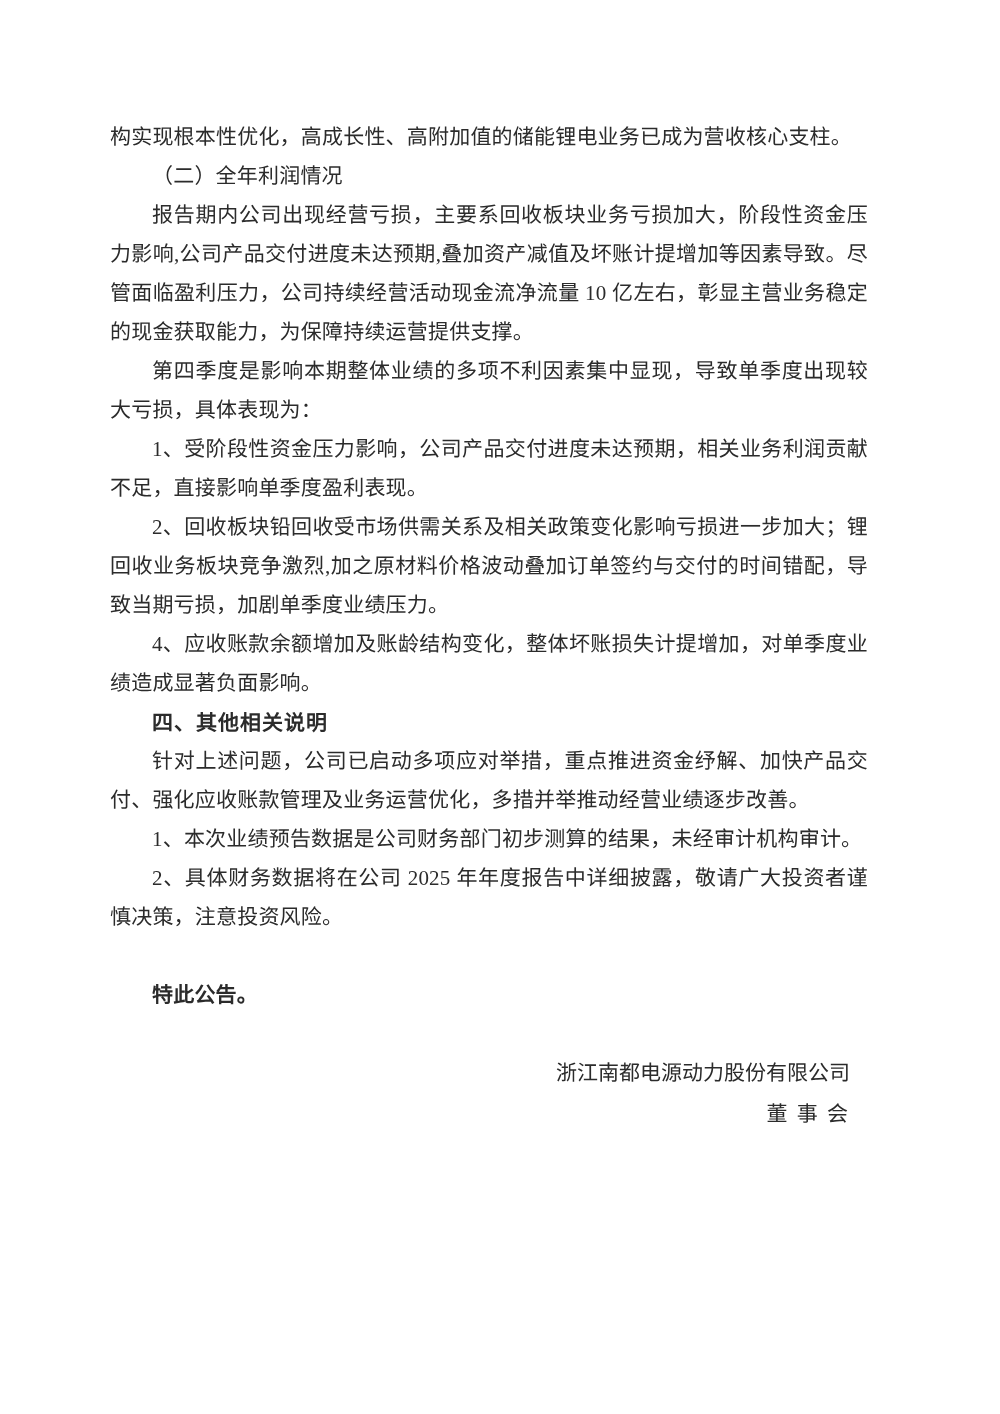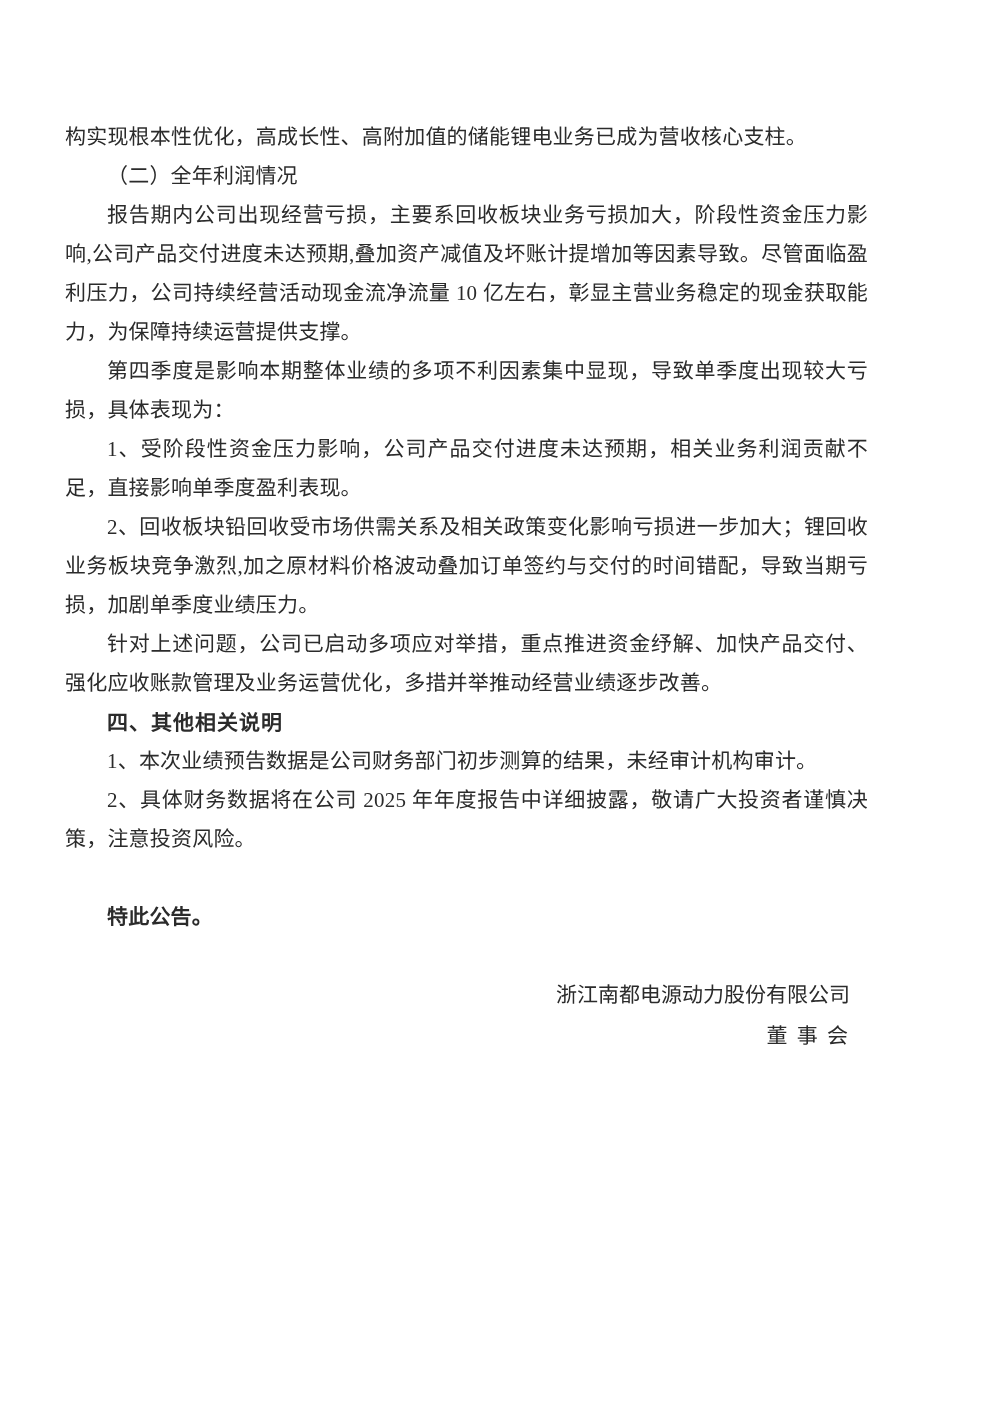--- a/index.html
+++ b/index.html
@@ -11,21 +11,21 @@
     position: relative;
     width: 1000px;
     height: 1414px;
     margin: 0 auto;
     background: #ffffff;
     color: #2b2b2b;
     font-family: "Liberation Serif", "DejaVu Serif", serif;
     font-size: 21px;
     line-height: 39px;
     box-sizing: border-box;
-    padding: 118px 132px 0 65px;
+    padding: 118px 132px 0 110px;
     overflow: hidden;
   }
   .para {
     margin: 0;
     text-align: justify;
     text-justify: inter-ideograph;
     letter-spacing: 0.2px;
   }
   .para.indent {
     text-indent: 2em;
@@ -59,22 +59,23 @@
 <body>
 
 <div class="page">
   <div>
       <p class="para">构实现根本性优化，高成长性、高附加值的储能锂电业务已成为营收核心支柱。</p>
       <p class="para indent">（二）全年利润情况</p>
       <p class="para indent">报告期内公司出现经营亏损，主要系回收板块业务亏损加大，阶段性资金压力影响,公司产品交付进度未达预期,叠加资产减值及坏账计提增加等因素导致。尽管面临盈利压力，公司持续经营活动现金流净流量 10 亿左右，彰显主营业务稳定的现金获取能力，为保障持续运营提供支撑。</p>
       <p class="para indent">第四季度是影响本期整体业绩的多项不利因素集中显现，导致单季度出现较大亏损，具体表现为：</p>
       <p class="para indent">1、受阶段性资金压力影响，公司产品交付进度未达预期，相关业务利润贡献不足，直接影响单季度盈利表现。</p>
       <p class="para indent">2、回收板块铅回收受市场供需关系及相关政策变化影响亏损进一步加大；锂回收业务板块竞争激烈,加之原材料价格波动叠加订单签约与交付的时间错配，导致当期亏损，加剧单季度业绩压力。</p>
+      <p class="para indent">4、应收账款余额增加及账龄结构变化，整体坏账损失计提增加，对单季度业绩造成显著负面影响。</p>
+      <p class="para indent heading">四、其他相关说明</p>
       <p class="para indent">针对上述问题，公司已启动多项应对举措，重点推进资金纾解、加快产品交付、强化应收账款管理及业务运营优化，多措并举推动经营业绩逐步改善。</p>
-      <p class="para indent heading">四、其他相关说明</p>
       <p class="para indent">1、本次业绩预告数据是公司财务部门初步测算的结果，未经审计机构审计。</p>
       <p class="para indent">2、具体财务数据将在公司 2025 年年度报告中详细披露，敬请广大投资者谨慎决策，注意投资风险。</p>
       <p class="para indent gap">特此公告。</p>
     </div>
 
   <div class="signature">
     <p class="sig-line">浙江南都电源动力股份有限公司</p>
     <p class="sig-line sig-board">董 事 会</p>
   </div>
 </div>

